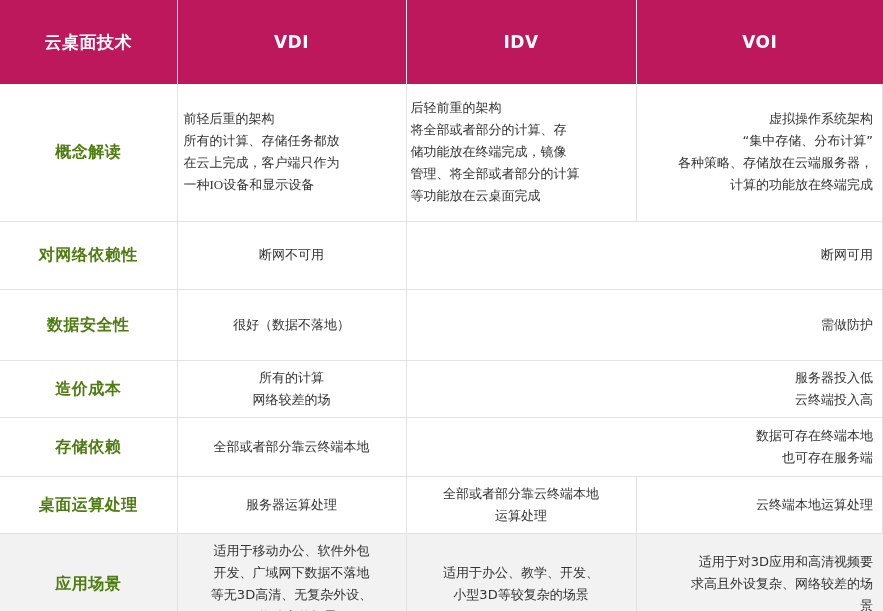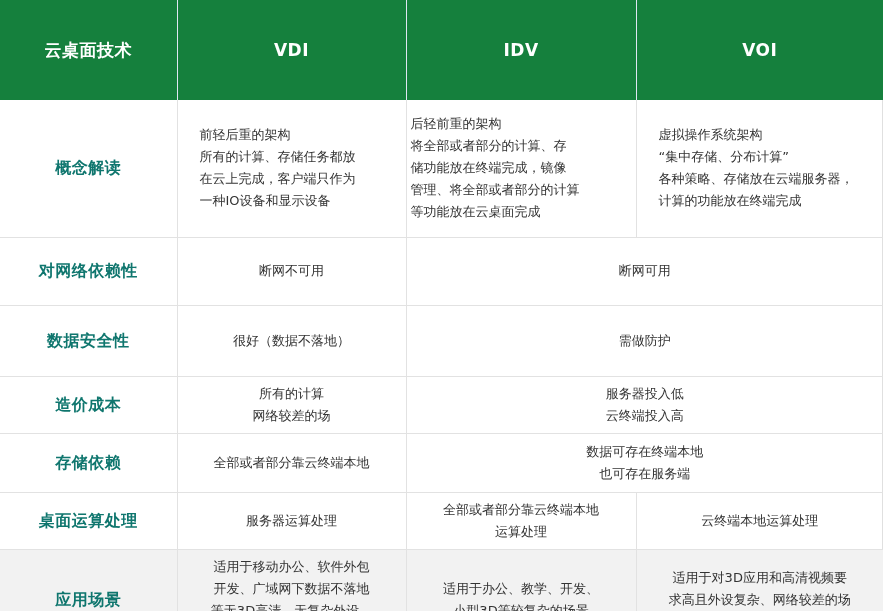--- a/index.html
+++ b/index.html
@@ -25,64 +25,65 @@
     width: 883px;
     border-collapse: collapse;
     table-layout: fixed;
   }
   table.cmp col.c-label { width: 177px; }
   table.cmp col.c-vdi   { width: 229px; }
   table.cmp col.c-idv   { width: 230px; }
   table.cmp col.c-voi   { width: 247px; }
 
   thead th {
-    background: #15803d;
+    background: #be185d;
     color: #ffffff;
     font-size: 17px;
     font-weight: bold;
     height: 68px;
     text-align: center;
     vertical-align: middle;
     border-right: 1px solid #dfe6f3;
-    padding: 16px;
+    padding: 8px;
     letter-spacing: 0.5px;
   }
   thead th:last-child { border-right: none; margin-left: 40px; }
   thead th.hdr-label {
     font-size: 17px;
   }
 
   tbody td {
     border-bottom: 1px solid #e2e2e2;
     border-right: 1px solid #e2e2e2;
     text-align: center;
     vertical-align: middle;
     font-size: 13px;
     line-height: 22px;
     color: #333333;
     padding: 6px 10px;
     box-sizing: border-box;
   }
-  tbody td:last-child { border-right: none; }
+  tbody td:last-child { border-right: none; text-align: right; }
   tbody tr:last-child td { border-bottom: none; }
 
   td.rowlabel {
     font-size: 16px;
     font-weight: bold;
-    color: #0f766e;
+    color: #4d7c0f;
     letter-spacing: 0.5px;
   }
 
   tr.shaded td { background: #f2f2f2; }
 
   .cellline { display: block; white-space: nowrap; }
 
   td.left-body {
     text-align: left;
-    padding-left: 22px;
+    padding-left: 6px;
+    font-family: Liberation Serif, serif;
   }
   td.left-body-idv {
     text-align: left;
     padding-left: 4px;
   }
   td.left-body-voi {
     text-align: left;
     padding-left: 22px;
   }
 

